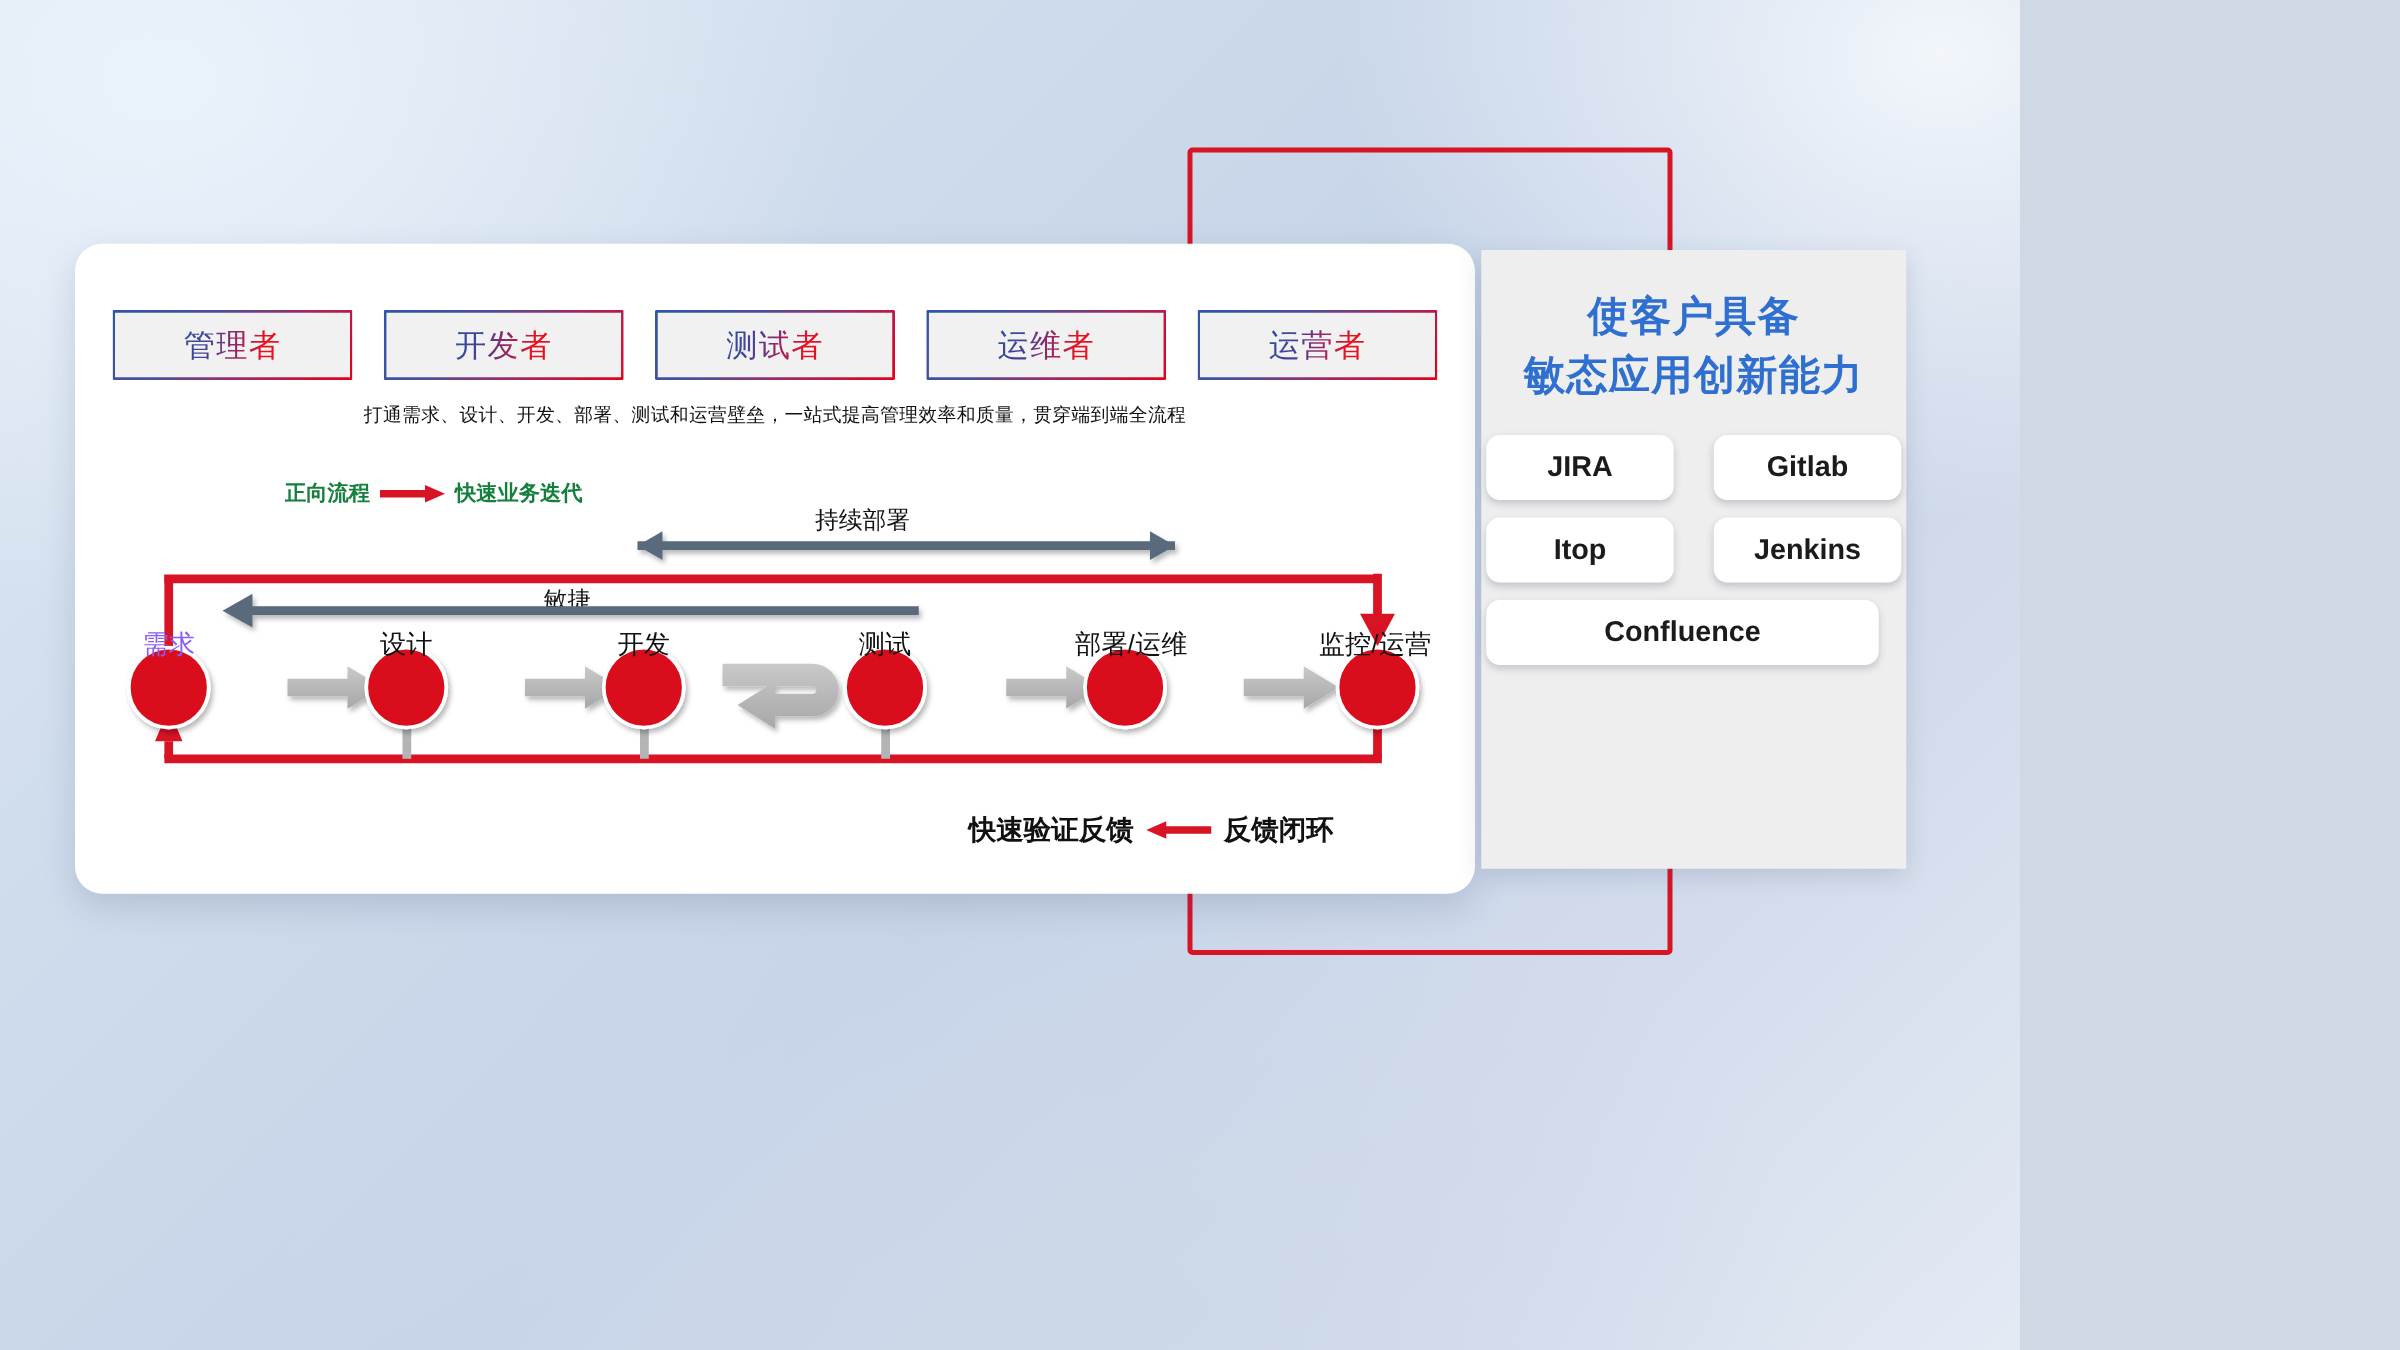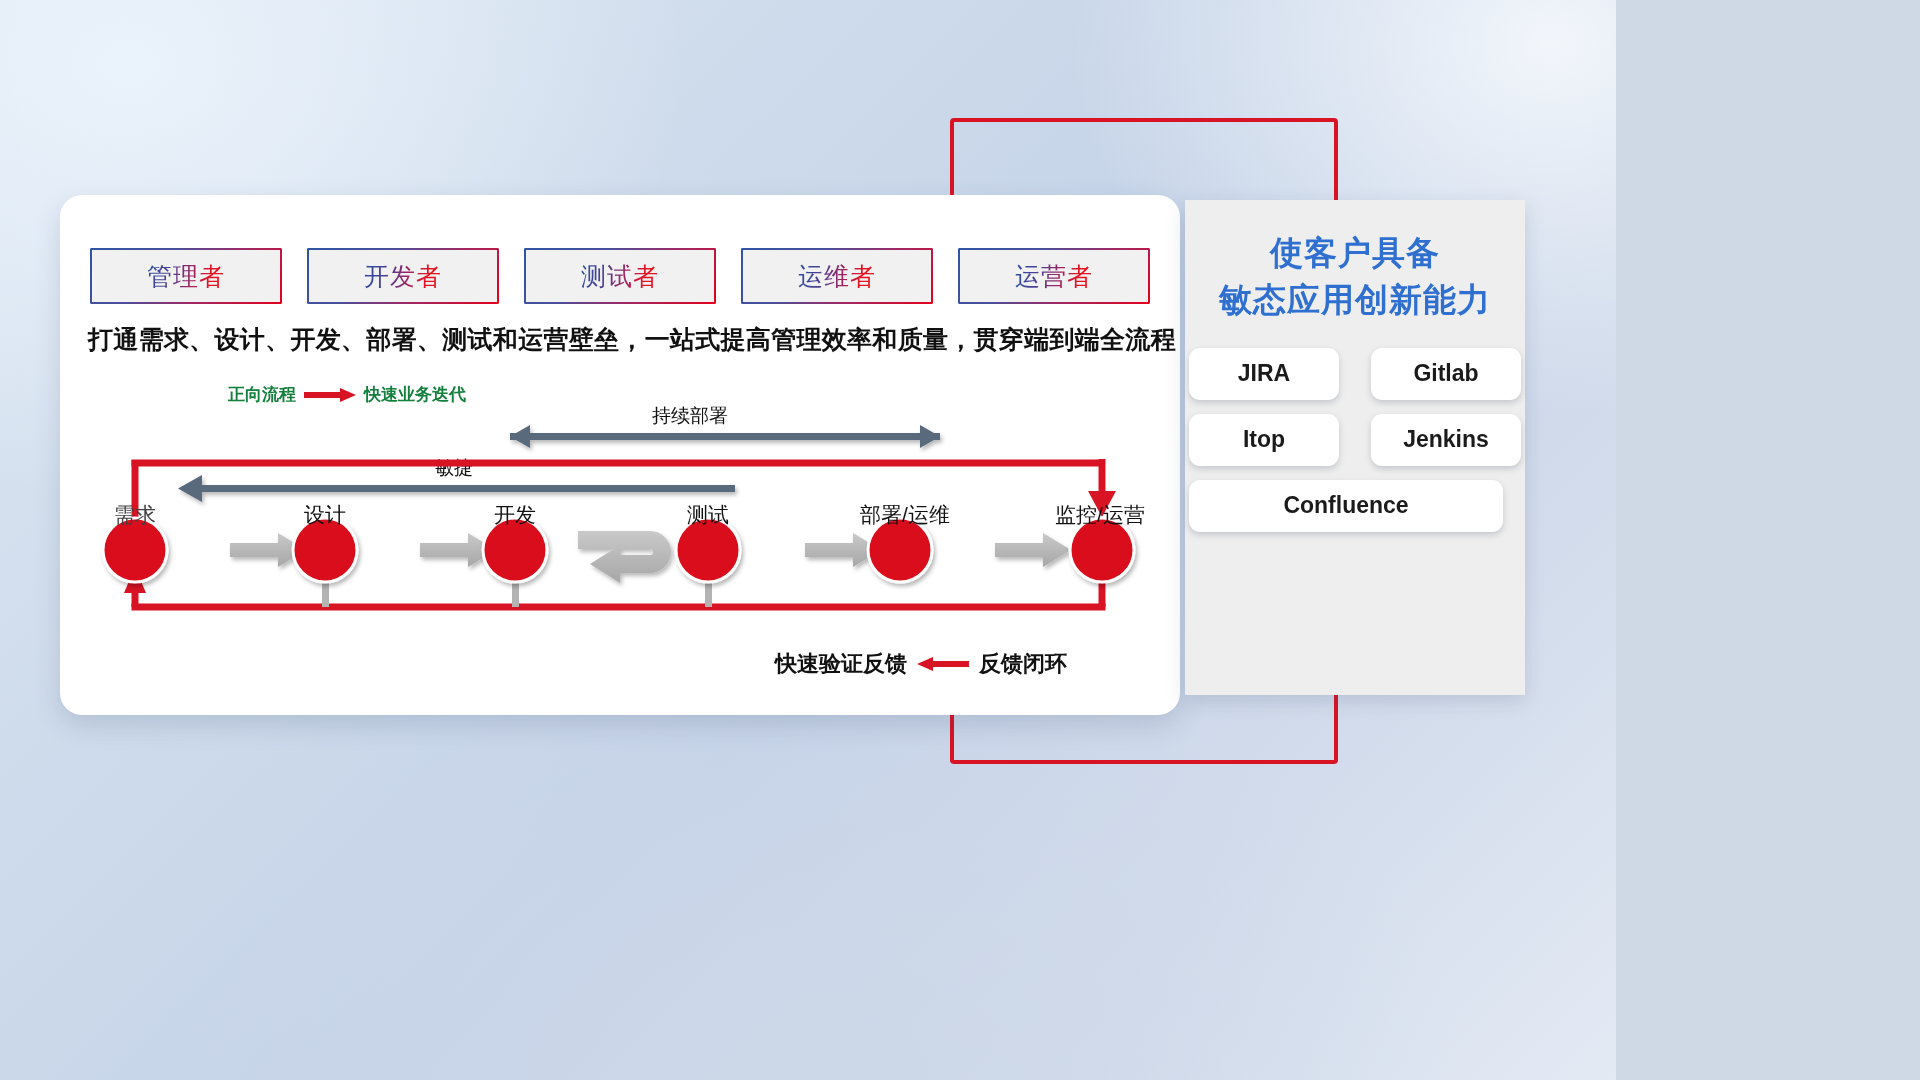--- a/index.html
+++ b/index.html
@@ -50,22 +50,22 @@
     pointer-events:none;
   }
   .role-label{
     font-size:25px;font-weight:400;letter-spacing:1px;
     background:linear-gradient(100deg,#2b4fa2 0%,#4c3e92 30%,#a3215c 58%,#e8121f 80%);
     -webkit-background-clip:text;background-clip:text;color:transparent;
     position:relative;z-index:2;
   }
   
   .desc{
-    position:absolute;left:12px;top:128px;width:1120px;text-align:center;
-    font-size:25px;font-weight:bold;color:#111;letter-spacing:.3px;
+    position:absolute;left:0;top:128px;width:1120px;text-align:center;
+    font-size:15px;font-weight:normal;color:#111;letter-spacing:.3px;
   }
   
   .legend-fwd{
     position:absolute;left:168px;top:188px;
     display:flex;align-items:center;gap:8px;
     font-size:17px;font-weight:bold;color:#15803d;
   }
   .legend-bwd{
     position:absolute;left:715px;top:454px;
     display:flex;align-items:center;gap:10px;
@@ -144,21 +144,21 @@
     <div class="legend-bwd">
       <span>快速验证反馈</span>
       <span class="red-arrow-l">
         <span class="shaft"></span>
           <span class="head"></span>
       </span>
       <span>反馈闭环</span>
     </div>
 
     <div class="span-label" style="left:592px;top:208px;">持续部署</div>
-    <div class="span-label" style="left:375px;top:260px;">敏捷</div>
+    <div class="span-label" style="left:375px;top:272px;">敏捷</div>
 
     <svg class="pipeline" viewBox="0 0 1120 520">
       <defs>
         <linearGradient id="gArrow" x1="0" y1="0" x2="0" y2="1">
           <stop offset="0%" stop-color="#c9c9c9"></stop>
           <stop offset="55%" stop-color="#b6b6b6"></stop>
           <stop offset="100%" stop-color="#a7a7a7"></stop>
         </linearGradient>
         <filter id="softShadow" x="-40%" y="-40%" width="190%" height="190%">
           <feDropShadow dx="2" dy="3" stdDeviation="2.2" flood-color="#000" flood-opacity="0.28"></feDropShadow>
@@ -243,21 +243,21 @@
         <circle cx="75" cy="355" r="32" fill="#d9101f" stroke="#ffffff" stroke-width="3" filter="url(#softShadow)"></circle>
         <circle cx="265" cy="355" r="32" fill="#d9101f" stroke="#ffffff" stroke-width="3" filter="url(#softShadow)"></circle>
         <circle cx="455" cy="355" r="32" fill="#d9101f" stroke="#ffffff" stroke-width="3" filter="url(#softShadow)"></circle>
         <circle cx="648" cy="355" r="32" fill="#d9101f" stroke="#ffffff" stroke-width="3" filter="url(#softShadow)"></circle>
         <circle cx="840" cy="355" r="32" fill="#d9101f" stroke="#ffffff" stroke-width="3" filter="url(#softShadow)"></circle>
         <circle cx="1042" cy="355" r="32" fill="#d9101f" stroke="#ffffff" stroke-width="3" filter="url(#softShadow)"></circle>
       </g>
     </svg>
 
     <div style="position:absolute;left:0;top:0;width:1120px;height:520px;pointer-events:none;">
-      <div style="position:absolute;left:75px;top:306px;transform:translateX(-50%);font-size:21px;color:#404040;white-space:nowrap;">需求</div>
+      <div style="position:absolute;left:75px;top:306px;transform:translateX(-50%);font-size:21px;color:#8b5cf6;white-space:nowrap;">需求</div>
       <div style="position:absolute;left:265px;top:306px;transform:translateX(-50%);font-size:21px;color:#111;white-space:nowrap;">设计</div>
       <div style="position:absolute;left:455px;top:306px;transform:translateX(-50%);font-size:21px;color:#111;white-space:nowrap;">开发</div>
       <div style="position:absolute;left:648px;top:306px;transform:translateX(-50%);font-size:21px;color:#111;white-space:nowrap;">测试</div>
       <div style="position:absolute;left:845px;top:306px;transform:translateX(-50%);font-size:21px;color:#111;white-space:nowrap;">部署/运维</div>
       <div style="position:absolute;left:1040px;top:306px;transform:translateX(-50%);font-size:21px;color:#111;white-space:nowrap;text-align:right;">监控/运营</div>
     </div>
 
   </div>
 
   <div class="right-panel">

